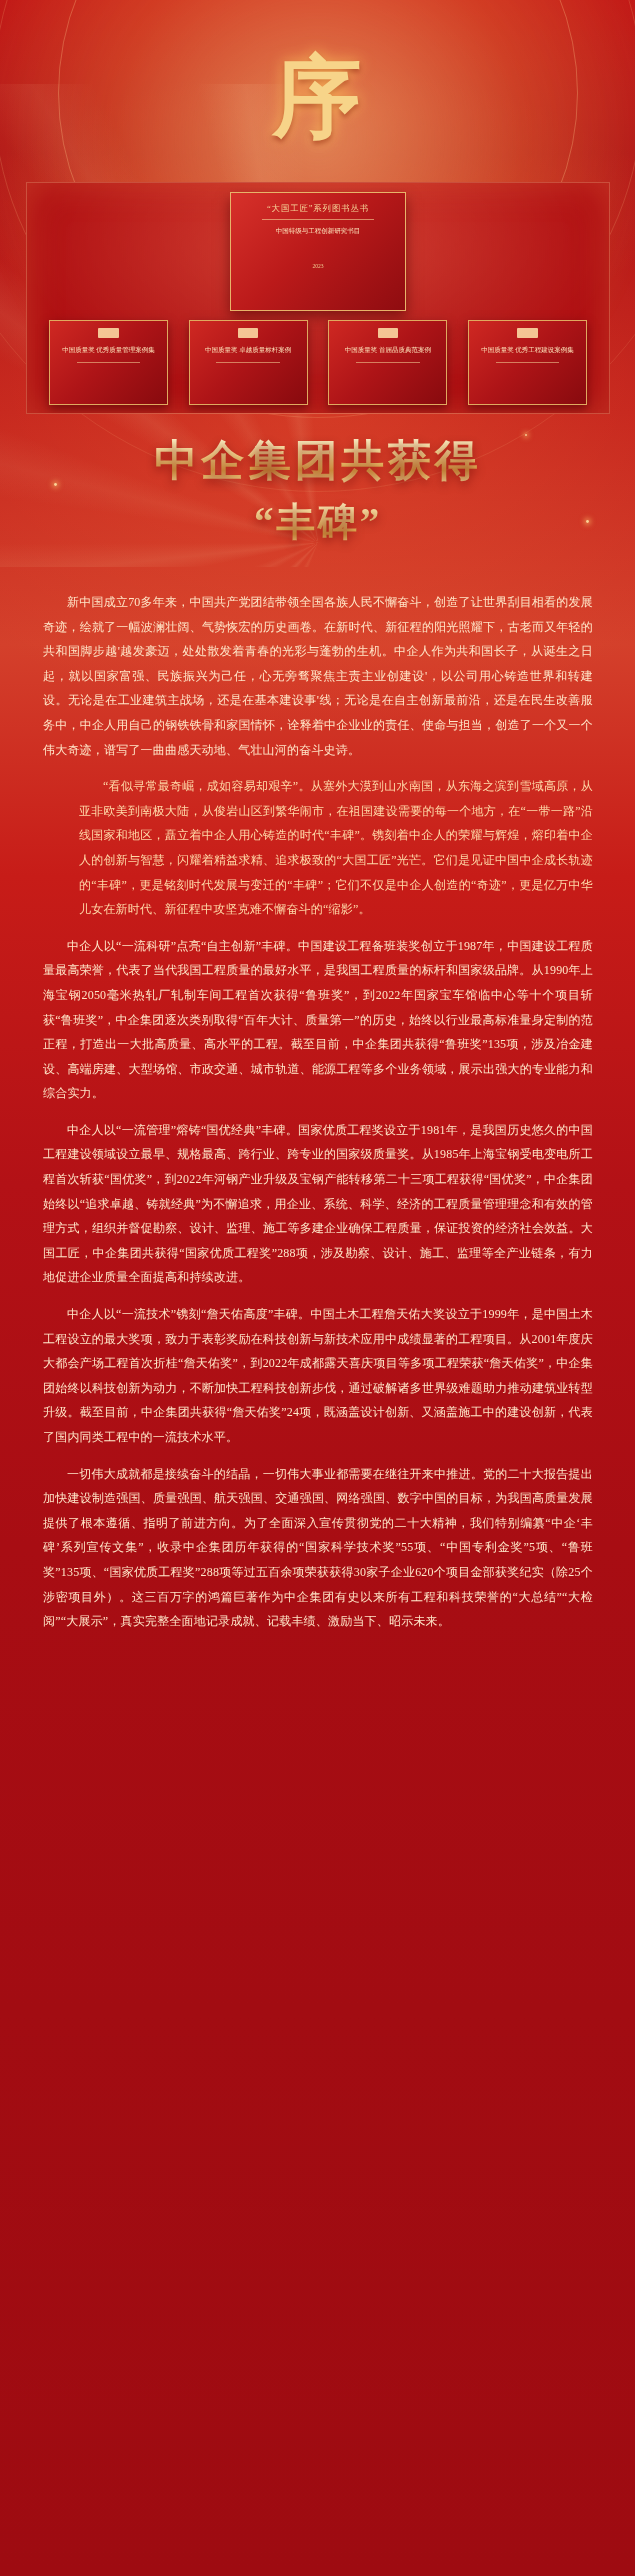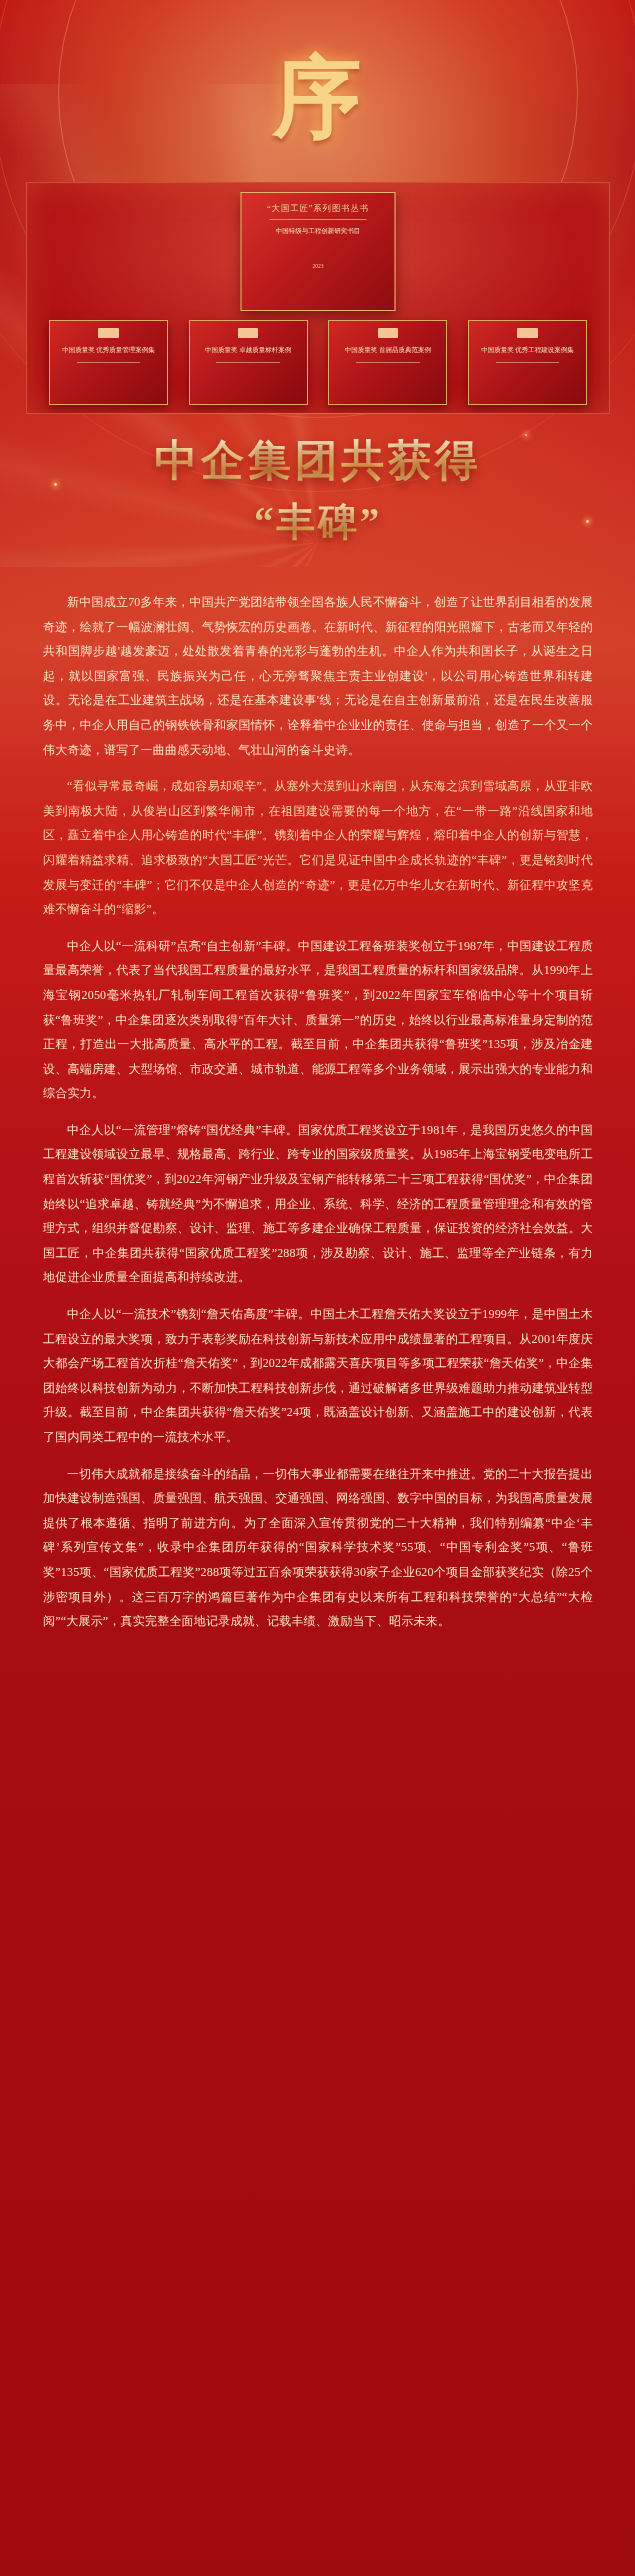--- a/index.html
+++ b/index.html
@@ -82,21 +82,21 @@
     position: absolute; left: 26px; top: 182px; width: 584px; height: 232px;
     background:
       radial-gradient(ellipse at 50% 30%, rgba(255,120,90,0.40), rgba(175,15,18,0.95) 70%),
       linear-gradient(180deg,#c32a20,#9c0d12);
     border: 0.9px solid rgba(255,200,140,0.35);
     box-shadow: inset 0 0 37px rgba(255,150,80,0.25);
     overflow: hidden;
   }
   .box-set {
     position: absolute; left: 50%; top: 9.3px; transform: translateX(-50%);
-    width: 155px; height: 119px;
+    width: 176px; height: 119px;
     background: linear-gradient(135deg,#d7312a 0%, #bb1a1a 45%, #8f0c10 100%);
     border: 0.9px solid #e8b46a;
     box-shadow: 0 5.6px 13px rgba(70,0,0,.55);
     padding: 9.3px 7.4px 5.6px;
     text-align: center;
   }
   .box-set .bs-t1 { color:#f6d79a; font-size:8.4px; letter-spacing:0.9px; }
   .box-set .bs-t2 { color:#ffe9bf; font-size:6.5px; margin-top:4.6px; line-height:1.5; }
   .box-set .bs-rule { width:70%; height:0.9px; background:rgba(246,215,154,.6); margin:5.6px auto; }
   .box-set .bs-t3 { color:#f3cf93; font-size:5.6px; margin-top:28px; }
@@ -133,21 +133,21 @@
   
   .article {
     position: absolute; left: 43px; top: 590px; width: 550px;
     color: #ffe6c8;
     font-size: 12px;
     line-height: 2.05;
     text-align: justify;
     letter-spacing: 0.2px;
   }
   .article p { text-indent: 2em; margin-bottom: 12px; }
-  .article p.quote { color: #ffd9a8; }
+  .article p.quote { color: #ffd9a8; margin-left: 36px; }
   .footer-space { height: 37px; }
 </style>
 </head>
 <body>
 
 <div class="page">
 
   <div class="glow-top"></div>
   <div class="ray-fan"></div>
   <div class="arc a1"></div>

